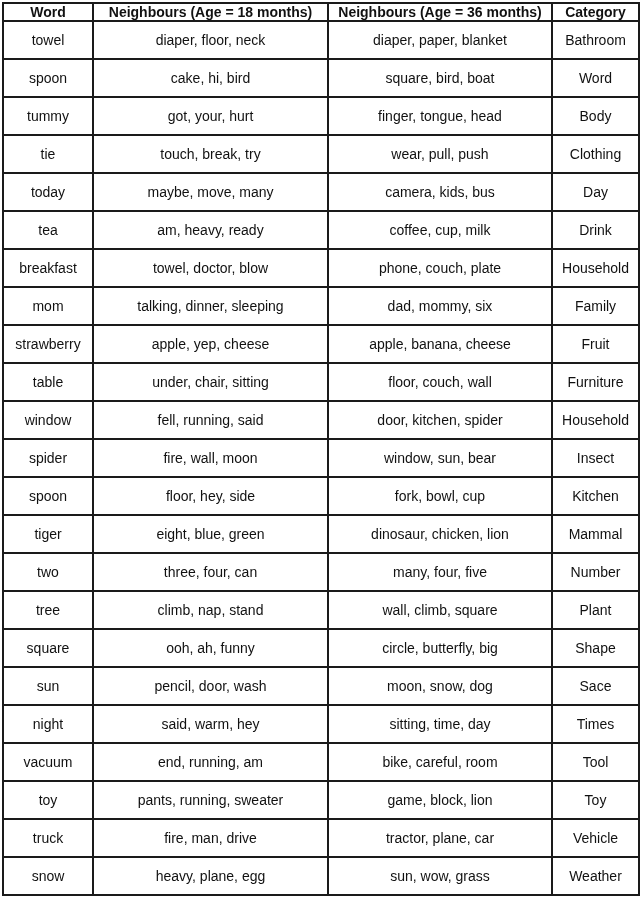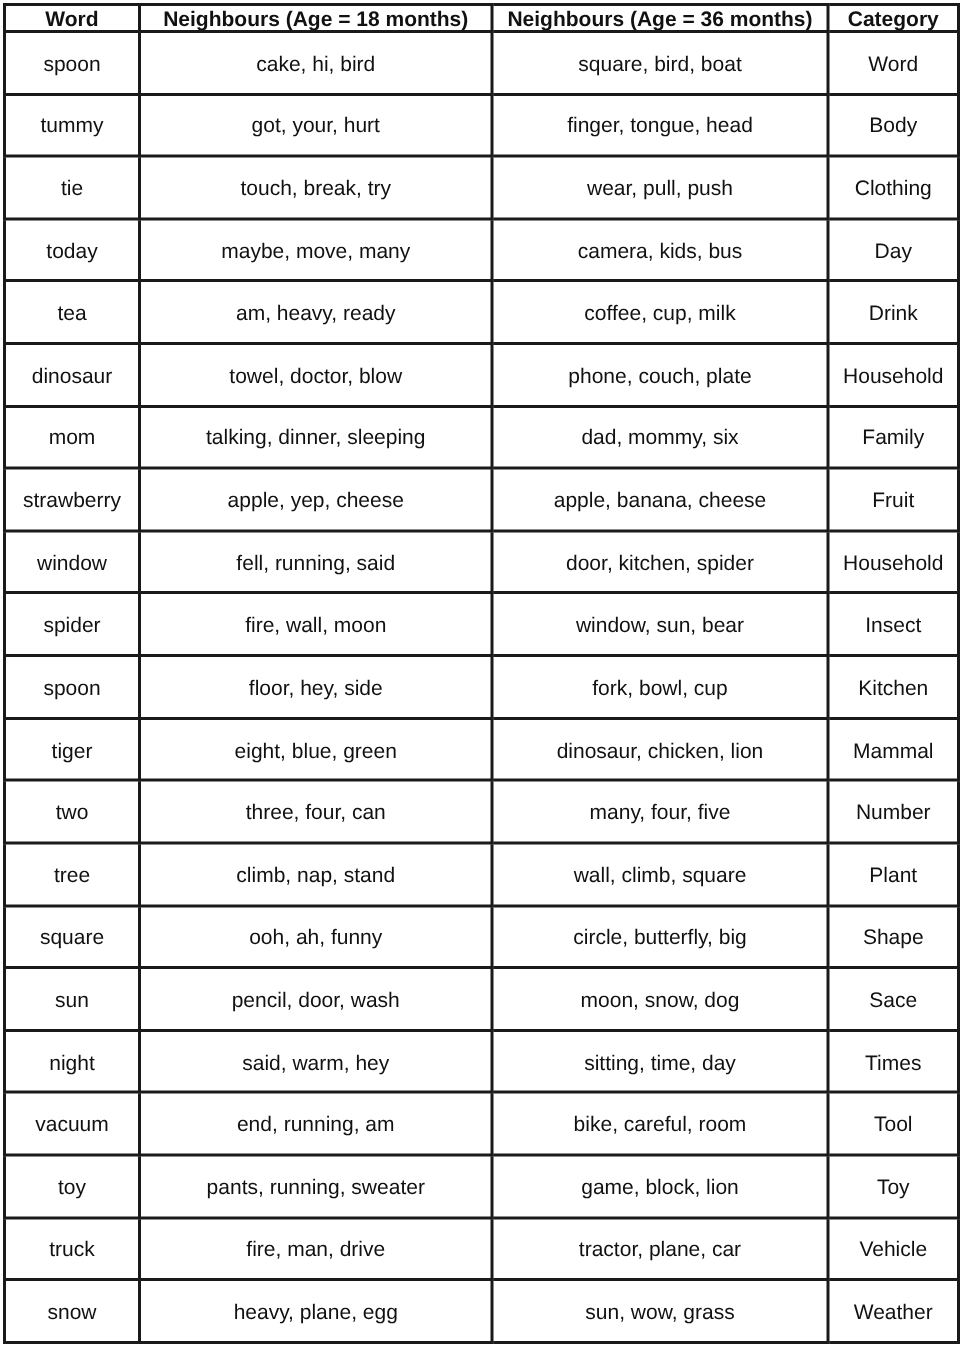--- a/index.html
+++ b/index.html
@@ -54,20 +54,26 @@
   <thead>
     <tr>
       <th>Word</th>
       <th>Neighbours (Age = 18 months)</th>
       <th>Neighbours (Age = 36 months)</th>
       <th>Category</th>
     </tr>
   </thead>
   <tbody>
     <tr>
+      <td>towel</td>
+      <td>diaper, floor, neck</td>
+      <td>diaper, paper, blanket</td>
+      <td>Bathroom</td>
+    </tr>
+    <tr>
       <td>spoon</td>
       <td>cake, hi, bird</td>
       <td>square, bird, boat</td>
       <td>Word</td>
     </tr>
     <tr>
       <td>tummy</td>
       <td>got, your, hurt</td>
       <td>finger, tongue, head</td>
       <td>Body</td>
@@ -84,38 +90,44 @@
       <td>camera, kids, bus</td>
       <td>Day</td>
     </tr>
     <tr>
       <td>tea</td>
       <td>am, heavy, ready</td>
       <td>coffee, cup, milk</td>
       <td>Drink</td>
     </tr>
     <tr>
-      <td>dinosaur</td>
+      <td>breakfast</td>
       <td>towel, doctor, blow</td>
       <td>phone, couch, plate</td>
       <td>Household</td>
     </tr>
     <tr>
       <td>mom</td>
       <td>talking, dinner, sleeping</td>
       <td>dad, mommy, six</td>
       <td>Family</td>
     </tr>
     <tr>
       <td>strawberry</td>
       <td>apple, yep, cheese</td>
       <td>apple, banana, cheese</td>
       <td>Fruit</td>
     </tr>
     <tr>
+      <td>table</td>
+      <td>under, chair, sitting</td>
+      <td>floor, couch, wall</td>
+      <td>Furniture</td>
+    </tr>
+    <tr>
       <td>window</td>
       <td>fell, running, said</td>
       <td>door, kitchen, spider</td>
       <td>Household</td>
     </tr>
     <tr>
       <td>spider</td>
       <td>fire, wall, moon</td>
       <td>window, sun, bear</td>
       <td>Insect</td>

